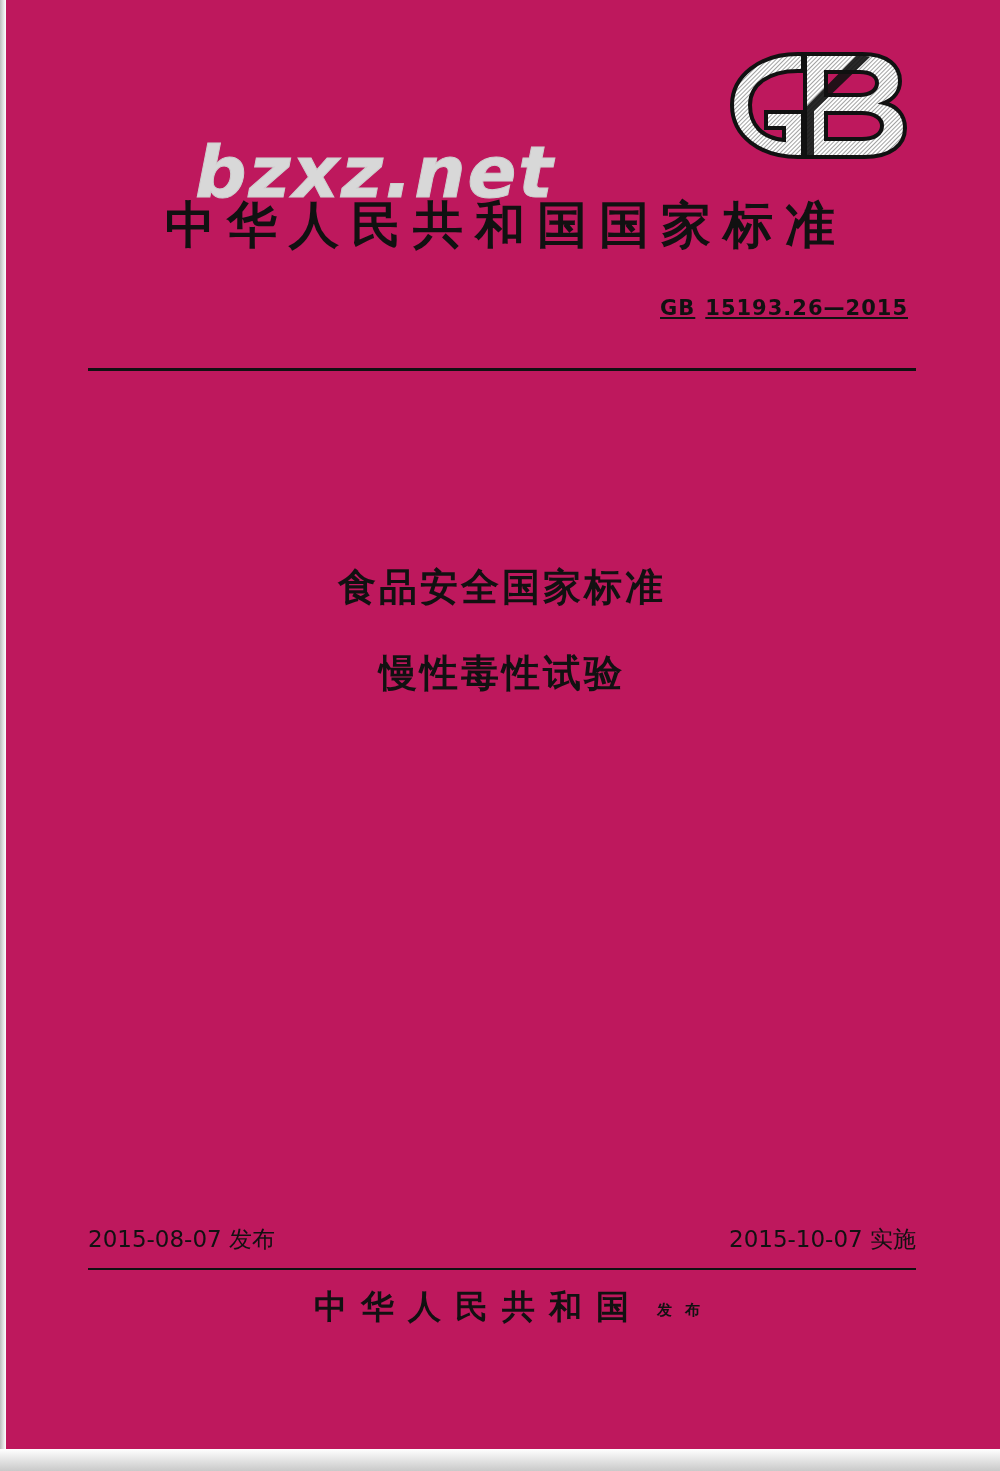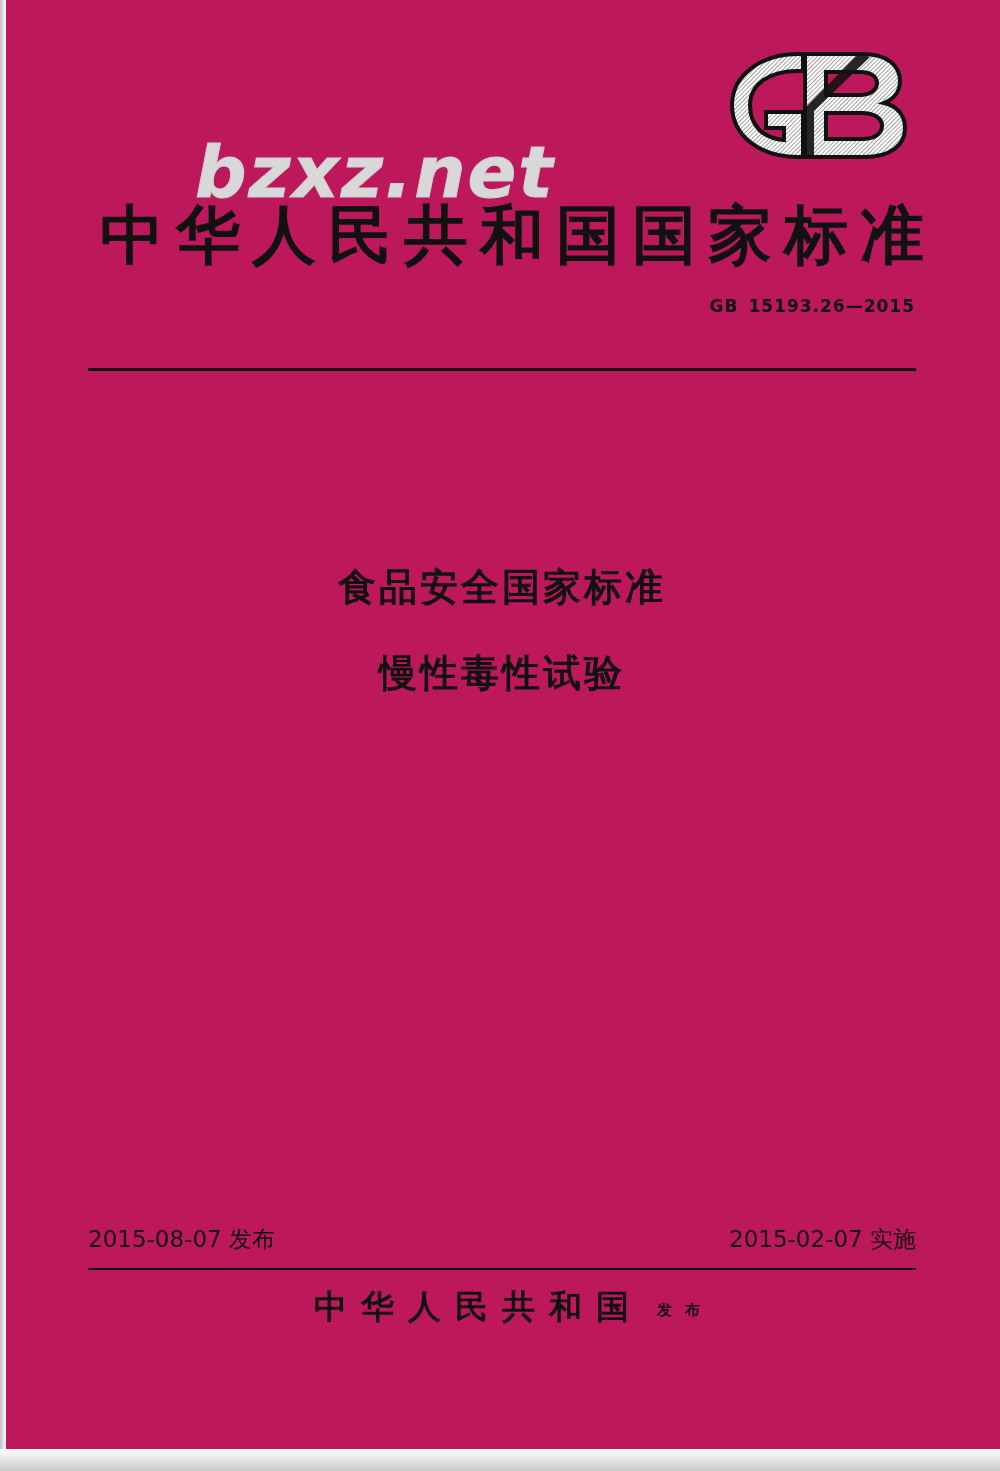--- a/index.html
+++ b/index.html
@@ -47,39 +47,40 @@
   .gb-logo svg { display:block; width:100%; height:100%; }
 
   
   .nat-std-title {
     position: absolute;
     left: 88px;
     top: 192px;
     width: 824px;
     text-align: center;
     font-family: "DejaVu Sans", "Liberation Sans", sans-serif;
-    font-size: 64px;
+    font-size: 50px;
     font-weight: bold;
     letter-spacing: 12px;
     color: #111;
     white-space: nowrap;
     text-indent: 12px;
     z-index: 3;
   }
 
   
   .std-number {
     position: absolute;
-    right: 85px;
+    right: 92px;
     top: 296px;
     font-family: "DejaVu Sans", "Liberation Sans", sans-serif;
-    font-size: 17px;
+    font-size: 21px;
     font-weight: bold;
     letter-spacing: 1px;
     color: #111;
+    text-decoration: underline;
   }
   .std-number .gb-prefix {
     font-weight: bold;
     margin-right: 10px;
   }
 
   
   .rule-top {
     position: absolute;
     left: 88px;
@@ -219,21 +220,21 @@
     <span class="gb-prefix">GB</span><span>15193.26—2015</span>
   </div>
 
   <div class="rule-top"></div>
 
   <div class="doc-title doc-title-2">慢性毒性试验</div>
   <div class="doc-title doc-title-1">食品安全国家标准</div>
 
   <div class="date-row">
     <span>2015-08-07 发布</span>
-    <span>2015-02-07 实施</span>
+    <span>2015-10-07 实施</span>
   </div>
 
   <div class="rule-bottom"></div>
 
   <div class="issuer">
     <div class="issuer-lines">
       <div class="issuer-line1">中华人民共和国</div>
     </div>
     <div class="issuer-publish">发 布</div>
   </div>

